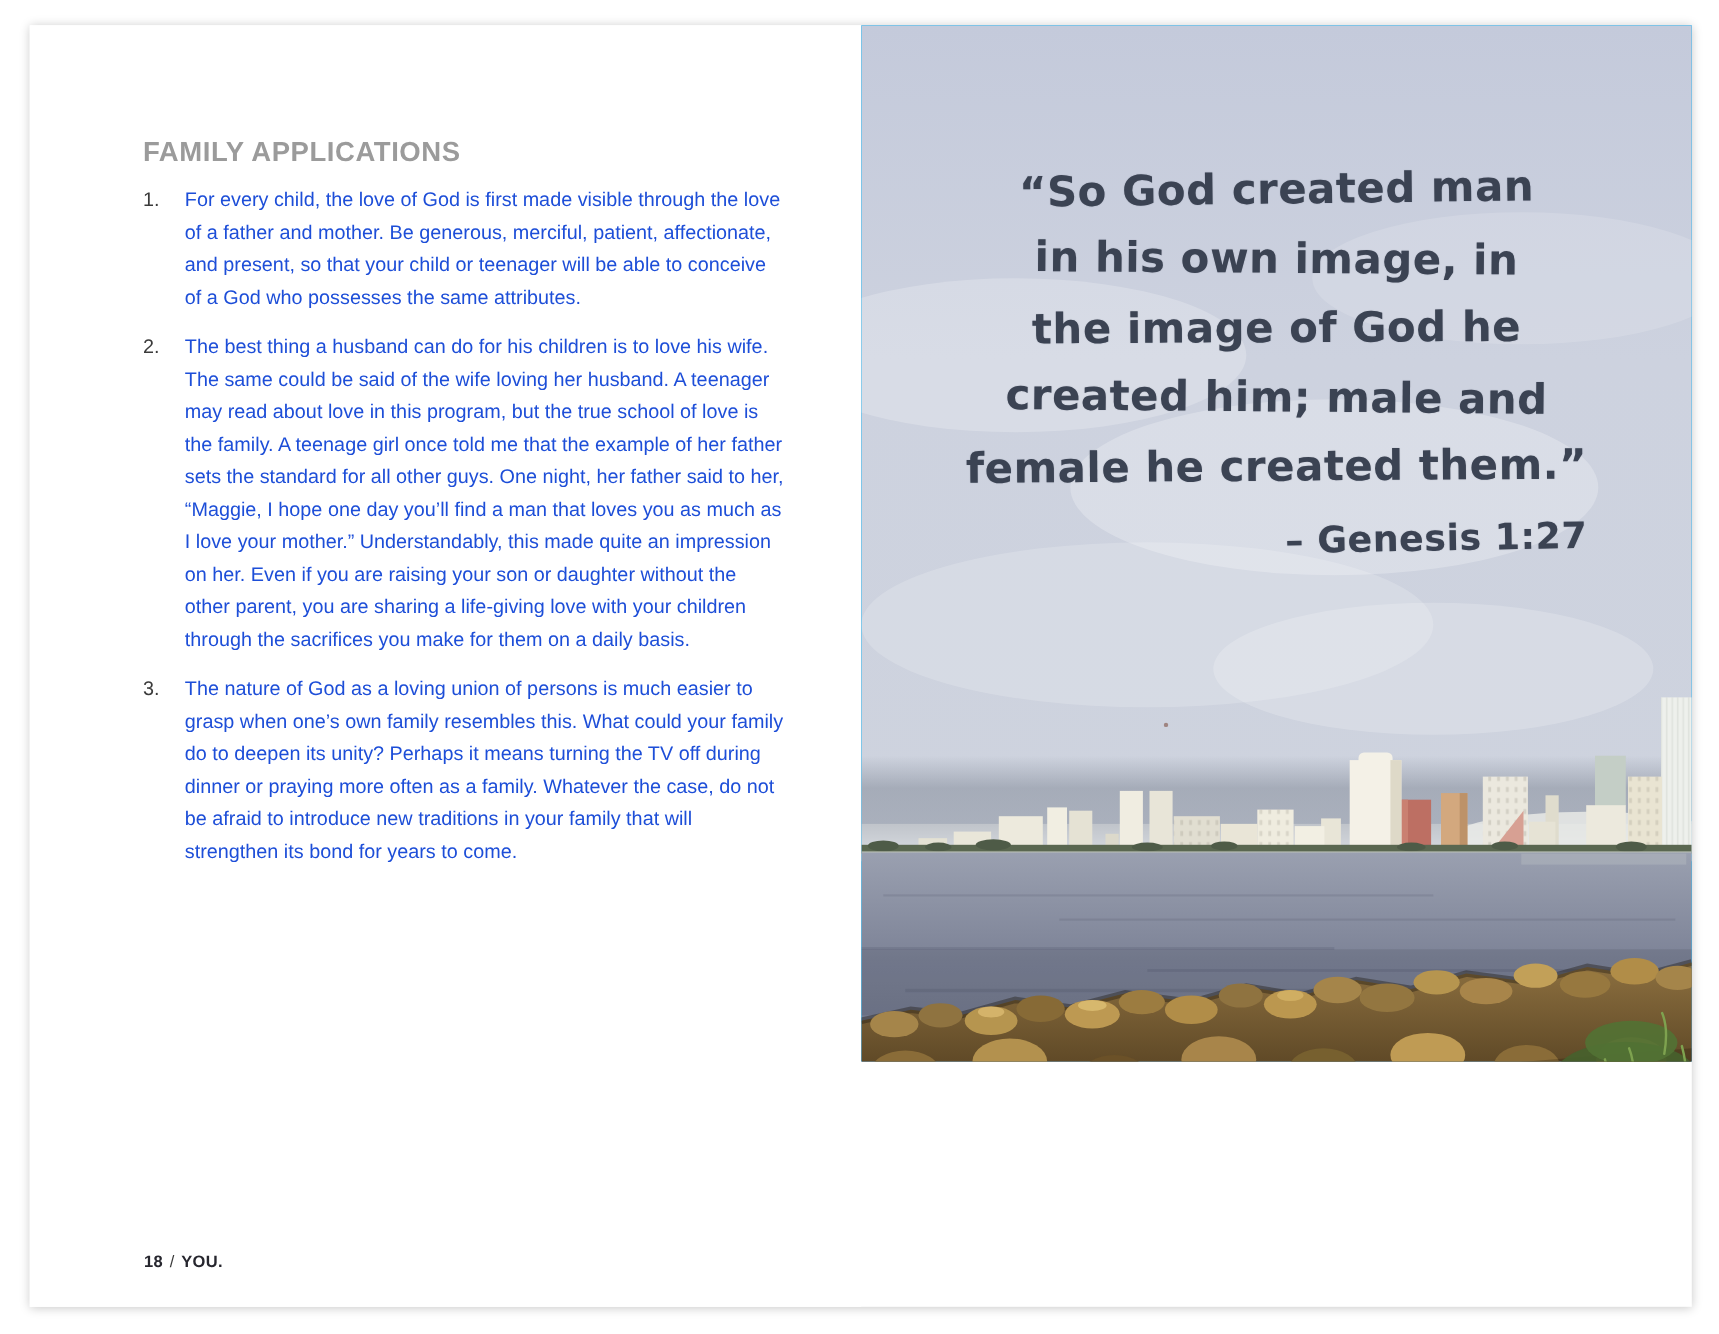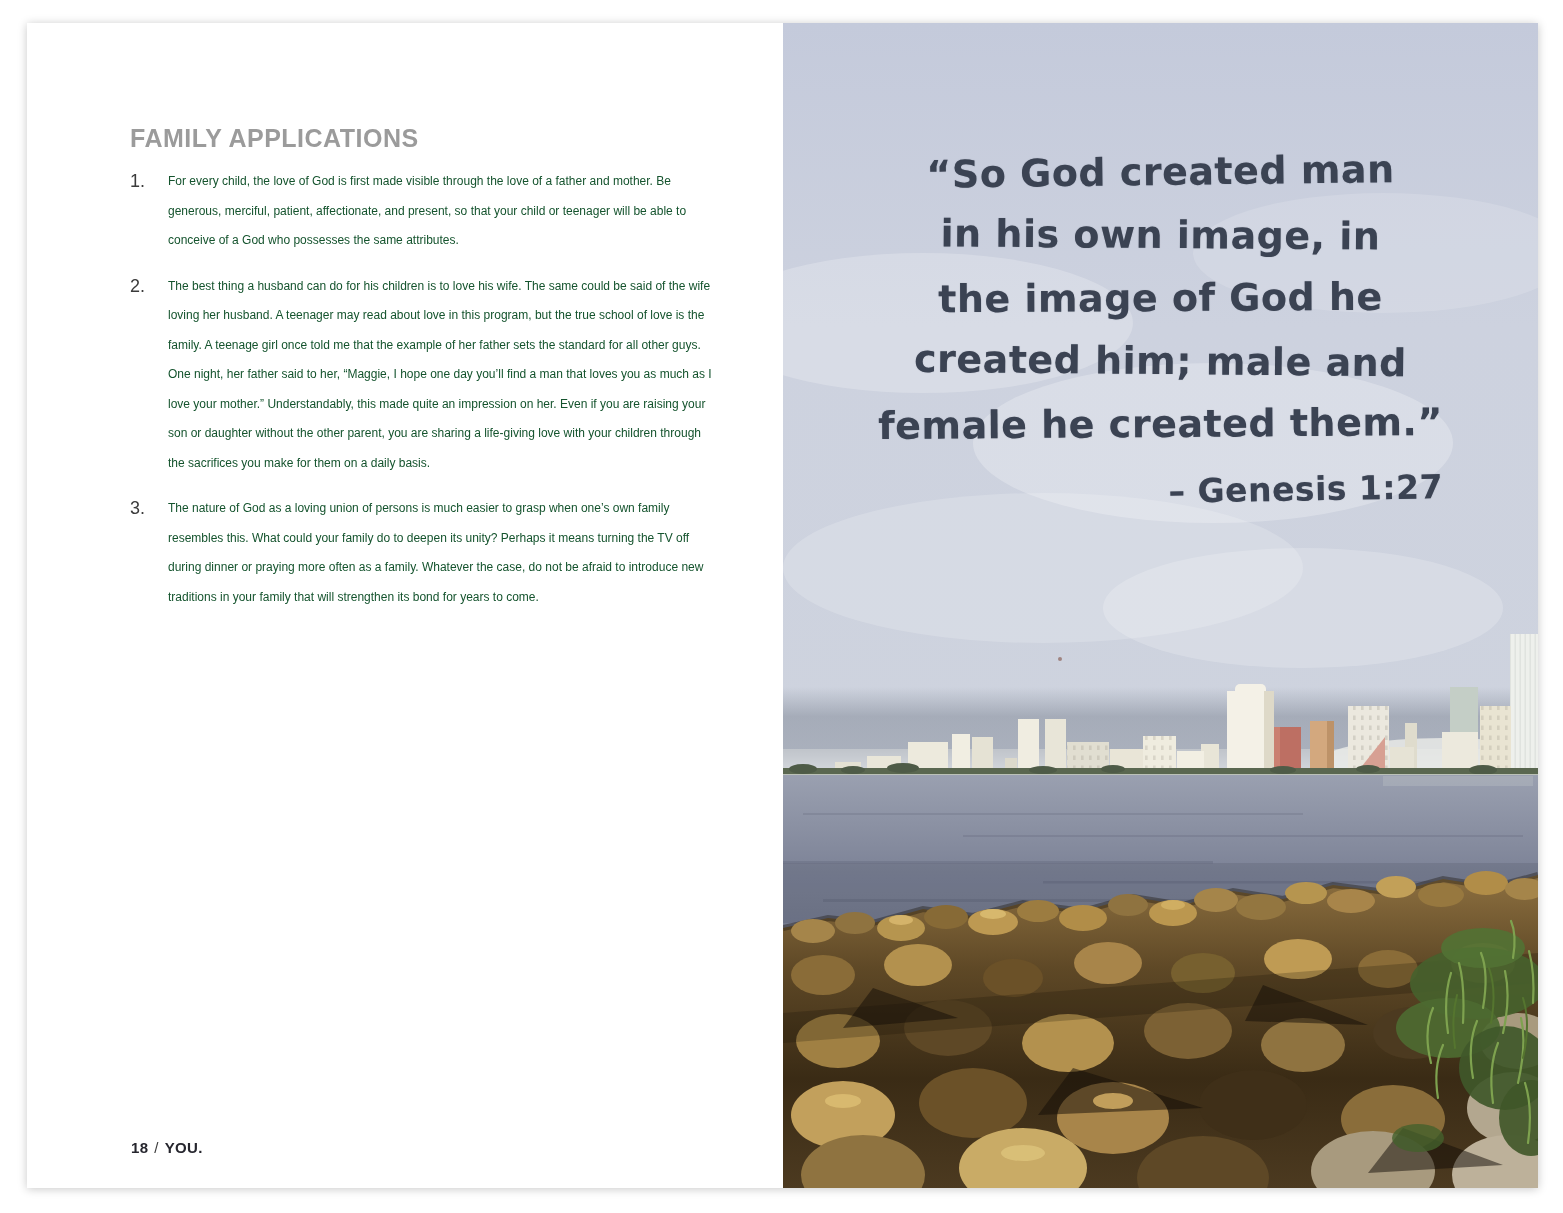--- a/index.html
+++ b/index.html
@@ -6,26 +6,26 @@
   body{width:1563px;height:1213px;overflow:hidden;font-family:"Liberation Sans",sans-serif;}
   .page{position:absolute;left:27px;top:23px;width:1511px;height:1165px;background:#ffffff;
         box-shadow:0 1px 9px rgba(0,0,0,0.22);display:flex;}
   
   .left-page{position:relative;width:756px;height:1165px;background:#ffffff;}
   .heading{margin:101px 0 0 103px;width:560px;text-align:left;
            font-size:25px;font-weight:700;color:#9b9b9b;letter-spacing:0.5px;}
   .apps-list{list-style:none;margin:14px 0 0 103px;padding:0;width:600px;}
   .apps-list .item{display:flex;margin:0 0 16px 0;}
   .apps-list .num{flex:none;width:38px;font-size:18px;line-height:29.5px;color:#3b3b3b;}
-  .apps-list .txt{width:545px;font-size:12px;line-height:29.5px;color:#14532d;}
+  .apps-list .txt{width:545px;font-size:18px;line-height:29.5px;color:#1d4ed8;}
   .footer{position:absolute;left:104px;top:1116px;font-size:15px;font-weight:700;
           color:#26262e;letter-spacing:0.3px;}
   .footer .sep{margin:0 6px;font-weight:400;color:#3b3b3b;}
   
-  .right-page{position:relative;width:755px;height:1165px;overflow:hidden;background:#0ea5e9;text-decoration:underline;}
+  .right-page{position:relative;width:755px;height:942px;overflow:hidden;background:#0ea5e9;text-decoration:underline;}
   .scene{position:absolute;left:0;top:0;}
   .quote{position:absolute;left:0;right:0;top:118px;text-align:center;
          font-family:"DejaVu Sans",sans-serif;font-weight:700;color:#3b4353;
          font-size:38px;line-height:63px;letter-spacing:0.5px;
          text-shadow:0 0 1px rgba(59,67,83,0.35);}
   .q-line{white-space:nowrap;}
   .q-line:nth-child(1){transform:rotate(-0.7deg);}
   .q-line:nth-child(2){transform:rotate(0.4deg);}
   .q-line:nth-child(3){transform:rotate(-0.3deg);}
   .q-line:nth-child(4){transform:rotate(0.5deg);}

